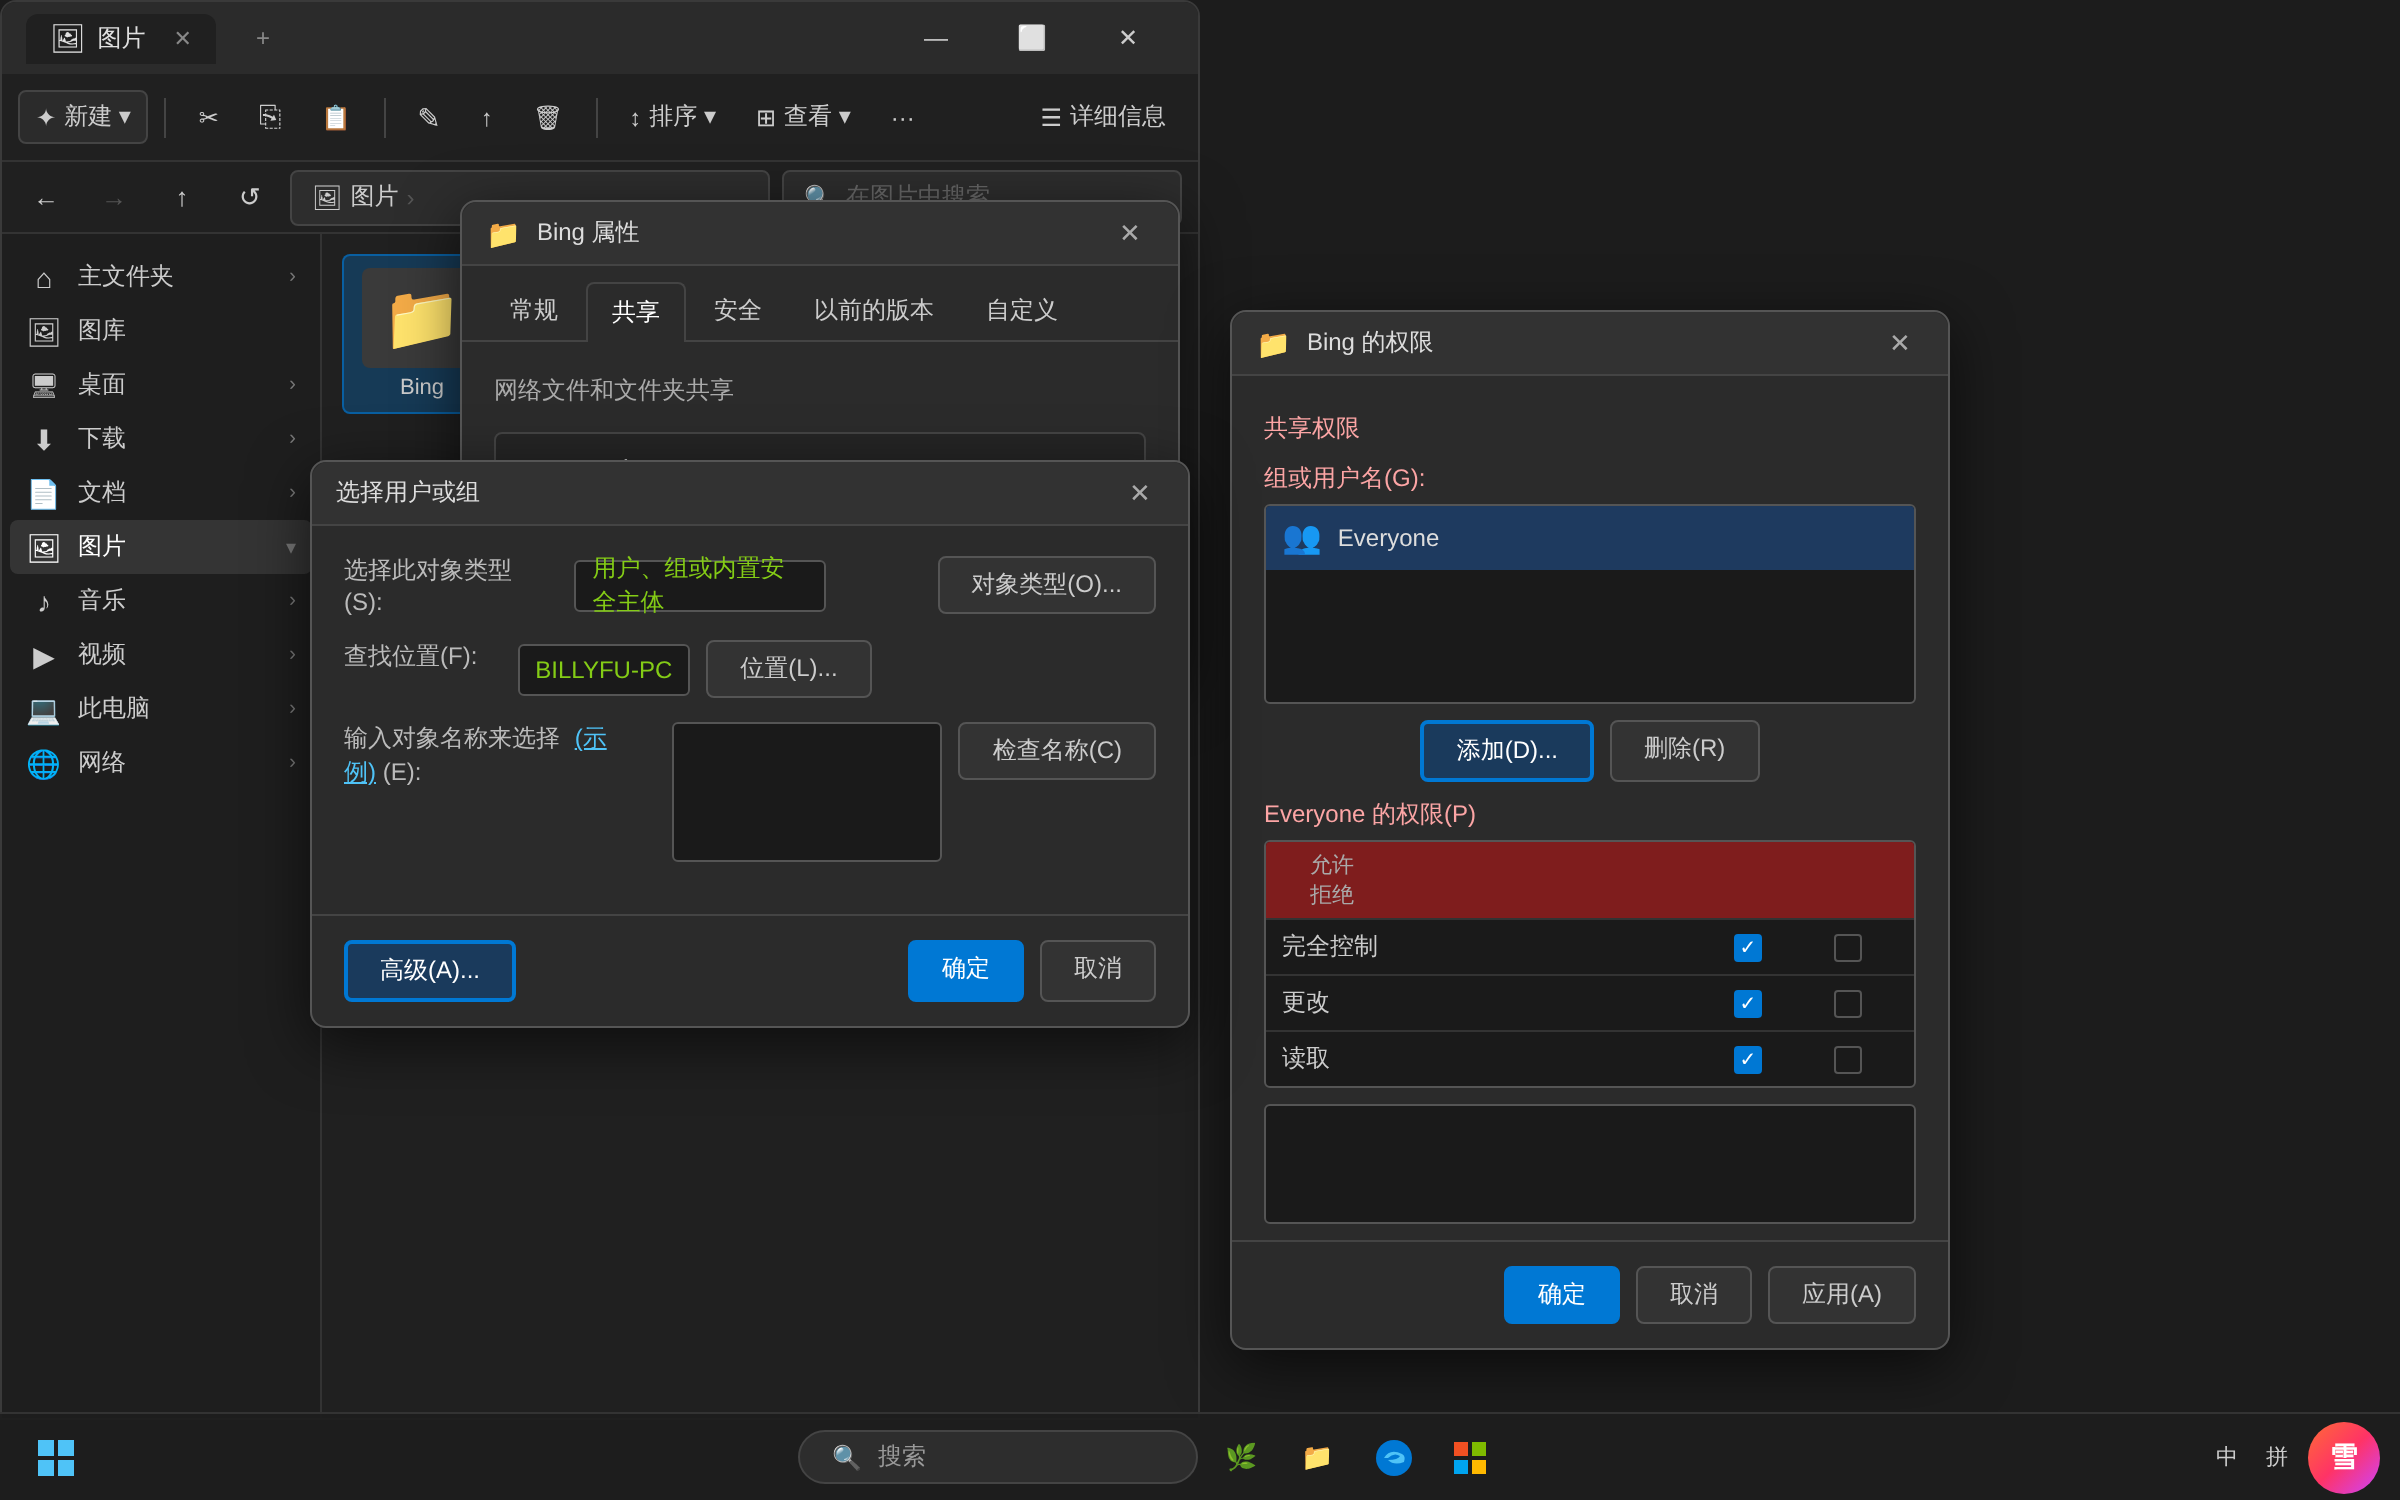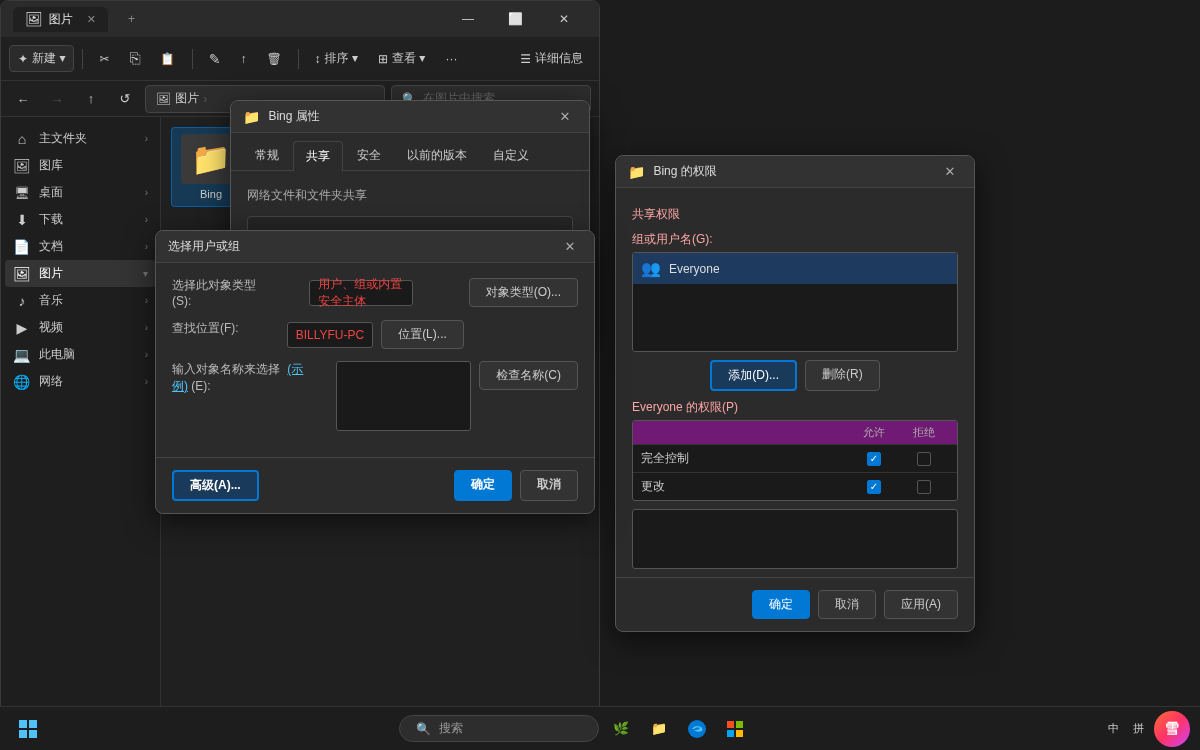--- a/index.html
+++ b/index.html
@@ -174,25 +174,24 @@
       z-index: 200;
     }
     .form-row { display: flex; flex-direction: row; gap: 20px; margin-bottom: 12px; }
     .form-label { font-size: 12px; color: #bbb; }
     .form-input-row { display: flex; gap: 8px; align-items: center; }
     .form-input {
       flex: 1;
       background: #1a1a1a;
       border: 1px solid #555;
       border-radius: 3px;
-      color: #ef4444;
+      color: #84cc16;
       font-size: 12px;
       padding: 4px 8px;
       height: 26px;
-      margin-left: 28px;
     }
     .form-textarea {
       width: 100%;
       height: 70px;
       background: #1a1a1a;
       border: 1px solid #555;
       border-radius: 3px;
       color: #ddd;
       font-size: 12px;
       padding: 4px 8px;
@@ -209,21 +208,21 @@
       z-index: 150;
     }
     .perms-section { font-size: 12px; color: #fca5a5; margin: 8px 16px 4px; }
     .perms-user-list { margin: 0 16px; background: #1a1a1a; border: 1px solid #555; border-radius: 3px; height: 100px; overflow-y: auto; }
     .perms-user-item { display: flex; align-items: center; gap: 8px; padding: 6px 8px; cursor: pointer; }
     .perms-user-item.selected { background: #1e3a5f; }
     .perms-user-icon { font-size: 16px; color: #888; }
     .perms-user-name { font-size: 12px; color: #ddd; }
     .perms-action-row { display: flex; justify-content: center; gap: 8px; margin: 8px 16px; }
     .perms-table { margin: 0 16px; background: #1a1a1a; border: 1px solid #555; border-radius: 3px; overflow: hidden; }
-    .perms-table-header { display: flex; background: #701a75; padding: 4px 8px; font-size: 11px; color: #aaa; }
+    .perms-table-header { display: flex; background: #7f1d1d; padding: 4px 8px; font-size: 11px; color: #aaa; flex-direction: column; }
     .perms-table-header .col-name { flex: 1; }
     .perms-table-header .col-allow { width: 50px; text-align: center; }
     .perms-table-header .col-deny { width: 50px; text-align: center; }
     .perms-row { display: flex; align-items: center; padding: 5px 8px; border-top: 1px solid #333; }
     .perms-row .col-name { flex: 1; font-size: 12px; color: #ccc; }
     .perms-row .col-allow { width: 50px; display: flex; justify-content: center; }
     .perms-row .col-deny { width: 50px; display: flex; justify-content: center; }
     .checkbox { width: 14px; height: 14px; border: 1px solid #555; border-radius: 2px; display: flex; align-items: center; justify-content: center; cursor: pointer; }
     .checkbox.checked { background: #0078d4; border-color: #0078d4; }
     .checkbox.checked::after { content: '✓'; color: #fff; font-size: 10px; }
@@ -450,21 +449,21 @@
         <span>输入对象名称来选择</span>
         <span class="link-text" style="margin-left:4px;">(示例)</span>
         <span>(E):</span>
       </div>
       <div class="form-input-row" style="align-items:flex-start;">
         <textarea class="form-textarea" style=""></textarea>
         <div class="btn" style="white-space:nowrap;margin-top:0;">检查名称(C)</div>
       </div>
     </div>
   </div>
-  <div class="dialog-footer" style="justify-content:space-between;font-weight:bold;">
+  <div class="dialog-footer" style="justify-content:space-between;">
     <div class="btn btn-highlight">高级(A)...</div>
     <div style="display:flex;gap:8px;">
       <div class="btn primary">确定</div>
       <div class="btn">取消</div>
     </div>
   </div>
 </div>
 
 <div class="dialog permissions-dialog">
   <div class="dialog-titlebar">
@@ -501,20 +500,29 @@
         <span class="col-name">完全控制</span>
         <span class="col-allow">
           <div class="checkbox checked"></div>
         </span>
         <span class="col-deny">
           <div class="checkbox"></div>
         </span>
       </div>
       <div class="perms-row">
         <span class="col-name">更改</span>
+        <span class="col-allow">
+          <div class="checkbox checked"></div>
+        </span>
+        <span class="col-deny">
+          <div class="checkbox"></div>
+        </span>
+      </div>
+      <div class="perms-row">
+        <span class="col-name">读取</span>
         <span class="col-allow">
           <div class="checkbox checked"></div>
         </span>
         <span class="col-deny">
           <div class="checkbox"></div>
         </span>
       </div>
     </div>
     <div class="perms-bottom-area"></div>
   </div>

